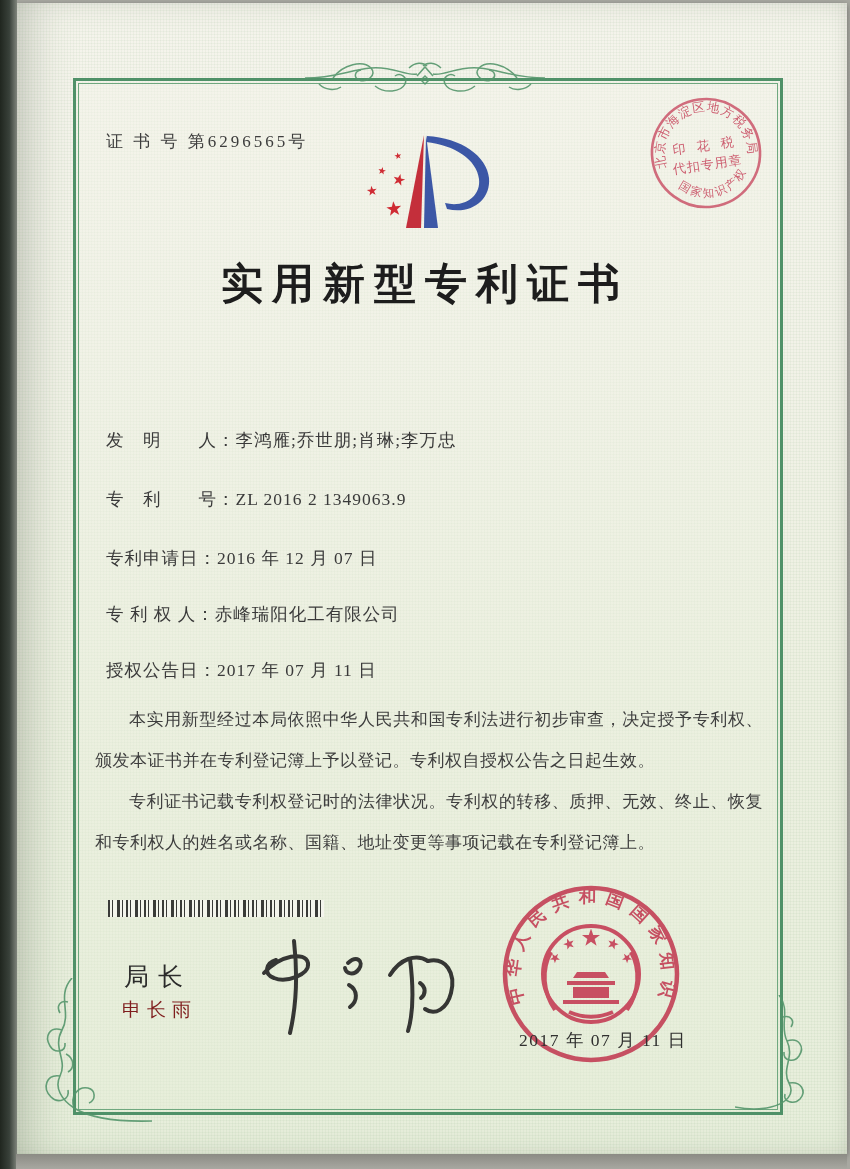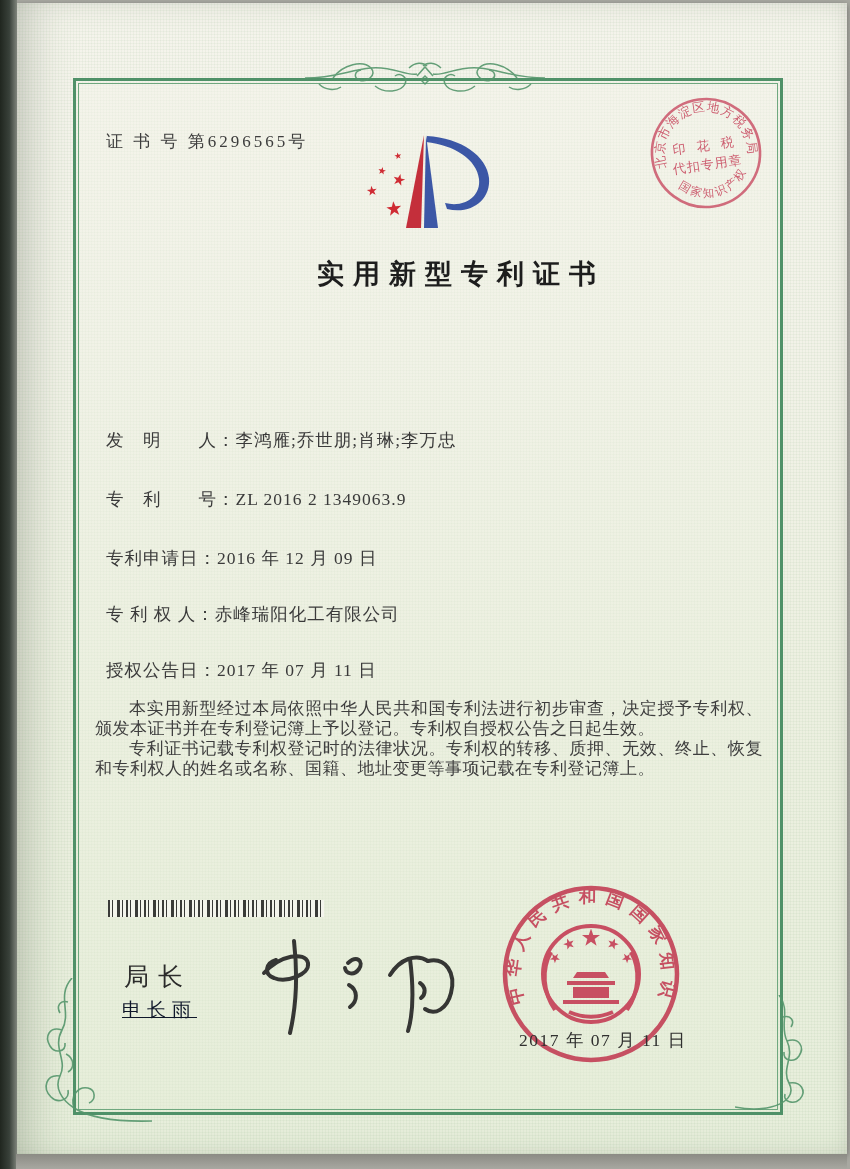--- a/index.html
+++ b/index.html
@@ -14,30 +14,30 @@
     background-image:repeating-linear-gradient(0deg,rgba(120,165,115,.07) 0 1px,transparent 1px 3px),
                      repeating-linear-gradient(90deg,rgba(120,165,115,.07) 0 1px,transparent 1px 3px);
     pointer-events:none;}
   .spine{left:0;top:0;width:17px;height:1169px;background:linear-gradient(90deg,#20261f 0%,#39413a 55%,#7f847b 100%);}
   .botshadow{left:16px;top:1154px;width:831px;height:15px;background:linear-gradient(180deg,#8b8b84,#a8a8a1);}
   
   .frame{left:73px;top:78px;width:704px;height:1031px;border:3px solid #4f9168;
     background:linear-gradient(180deg,rgba(244,244,234,.45),rgba(230,238,216,.45));}
   .frame-inner{position:absolute;inset:2px;border:1px solid #6fa87f;}
   .doc-number{left:106px;top:130px;font-size:17px;color:#3d3d3d;letter-spacing:3px;}
-  .title{left:73px;top:256px;width:704px;text-align:center;font-size:27px;font-weight:600;color:#1d1d1d;letter-spacing:9px;margin-left:36px;}
+  .title{left:73px;top:256px;width:704px;text-align:center;font-size:42px;font-weight:600;color:#1d1d1d;letter-spacing:9px;}
   .field{left:106px;width:640px;font-size:17.5px;color:#3a3a3a;letter-spacing:1px;white-space:pre;}
   .f0{top:368px}.f1{top:428px}.f2{top:487px}.f3{top:546px}.f4{top:602px}.f5{top:658px}
-  .paras{left:95px;top:699px;width:668px;font-size:17px;line-height:20px;color:#3e3e3e;text-align:justify;}
+  .paras{left:95px;top:699px;width:668px;font-size:17px;line-height:41px;color:#3e3e3e;text-align:justify;}
   .paras p{margin:0;text-indent:2em;letter-spacing:.5px;}
   .barcode{left:108px;top:900px;width:216px;height:17px;
     background:repeating-linear-gradient(90deg,#1c1c1c 0 2px,#f6f6f0 2px 4px,#1c1c1c 4px 5px,#f6f6f0 5px 9px,#1c1c1c 9px 12px,#f6f6f0 12px 14px,#1c1c1c 14px 15px,#f6f6f0 15px 18px);
     opacity:.85;}
   .director-title{left:124px;top:960px;font-size:25px;color:#2b2b2b;letter-spacing:9px;font-family:"Liberation Sans","DejaVu Sans",sans-serif;}
-  .director-name{left:122px;top:997px;font-size:19px;color:#0f172a;letter-spacing:6px;font-family:"Liberation Sans","DejaVu Sans",sans-serif;text-decoration:underline;}
+  .director-name{left:122px;top:997px;font-size:19px;color:#7f1d1d;letter-spacing:6px;font-family:"Liberation Sans","DejaVu Sans",sans-serif;}
   .issue-date{left:519px;top:1028px;font-size:17.5px;color:#30302f;letter-spacing:1.5px;z-index:7;}
   .page-footer{left:73px;top:1082px;width:704px;text-align:center;font-size:15px;color:#3c3c3c;letter-spacing:2px;}
   .seal-tax{left:640px;top:87px;z-index:6;}
   .seal-office{left:491px;top:874px;z-index:5;}
   .signature{left:250px;top:933px;z-index:4;}
   .logo{left:353px;top:130px;}
   .orn{z-index:3;}
   svg text{font-family:"Liberation Serif","DejaVu Serif",serif;}
 </style>
 </head>
@@ -124,21 +124,21 @@
       </text>
       <text x="66" y="63" text-anchor="middle" font-size="13" fill="#c84a60" letter-spacing="4">印 花 税</text>
       <text x="66" y="82" text-anchor="middle" font-size="13" fill="#c84a60" letter-spacing="1">代扣专用章</text>
     </g>
   </svg>
 
   <div class="abs title">实用新型专利证书</div>
 
   <div class="abs field f1"><span>发　明　　人：</span><span>李鸿雁;乔世朋;肖琳;李万忠</span></div>
   <div class="abs field f2"><span>专　利　　号：</span><span>ZL 2016 2 1349063.9</span></div>
-  <div class="abs field f3"><span>专利申请日：</span><span>2016 年 12 月 09 日</span></div>
+  <div class="abs field f3"><span>专利申请日：</span><span>2016 年 12 月 07 日</span></div>
   <div class="abs field f4"><span>专 利 权 人：</span><span>赤峰瑞阳化工有限公司</span></div>
   <div class="abs field f5"><span>授权公告日：</span><span>2017 年 07 月 11 日</span></div>
 
   <div class="abs paras">
     <p>本实用新型经过本局依照中华人民共和国专利法进行初步审查，决定授予专利权、颁发本证书并在专利登记簿上予以登记。专利权自授权公告之日起生效。</p>
     <p>专利证书记载专利权登记时的法律状况。专利权的转移、质押、无效、终止、恢复和专利权人的姓名或名称、国籍、地址变更等事项记载在专利登记簿上。</p>
   </div>
 
   <div class="abs barcode"></div>
 

